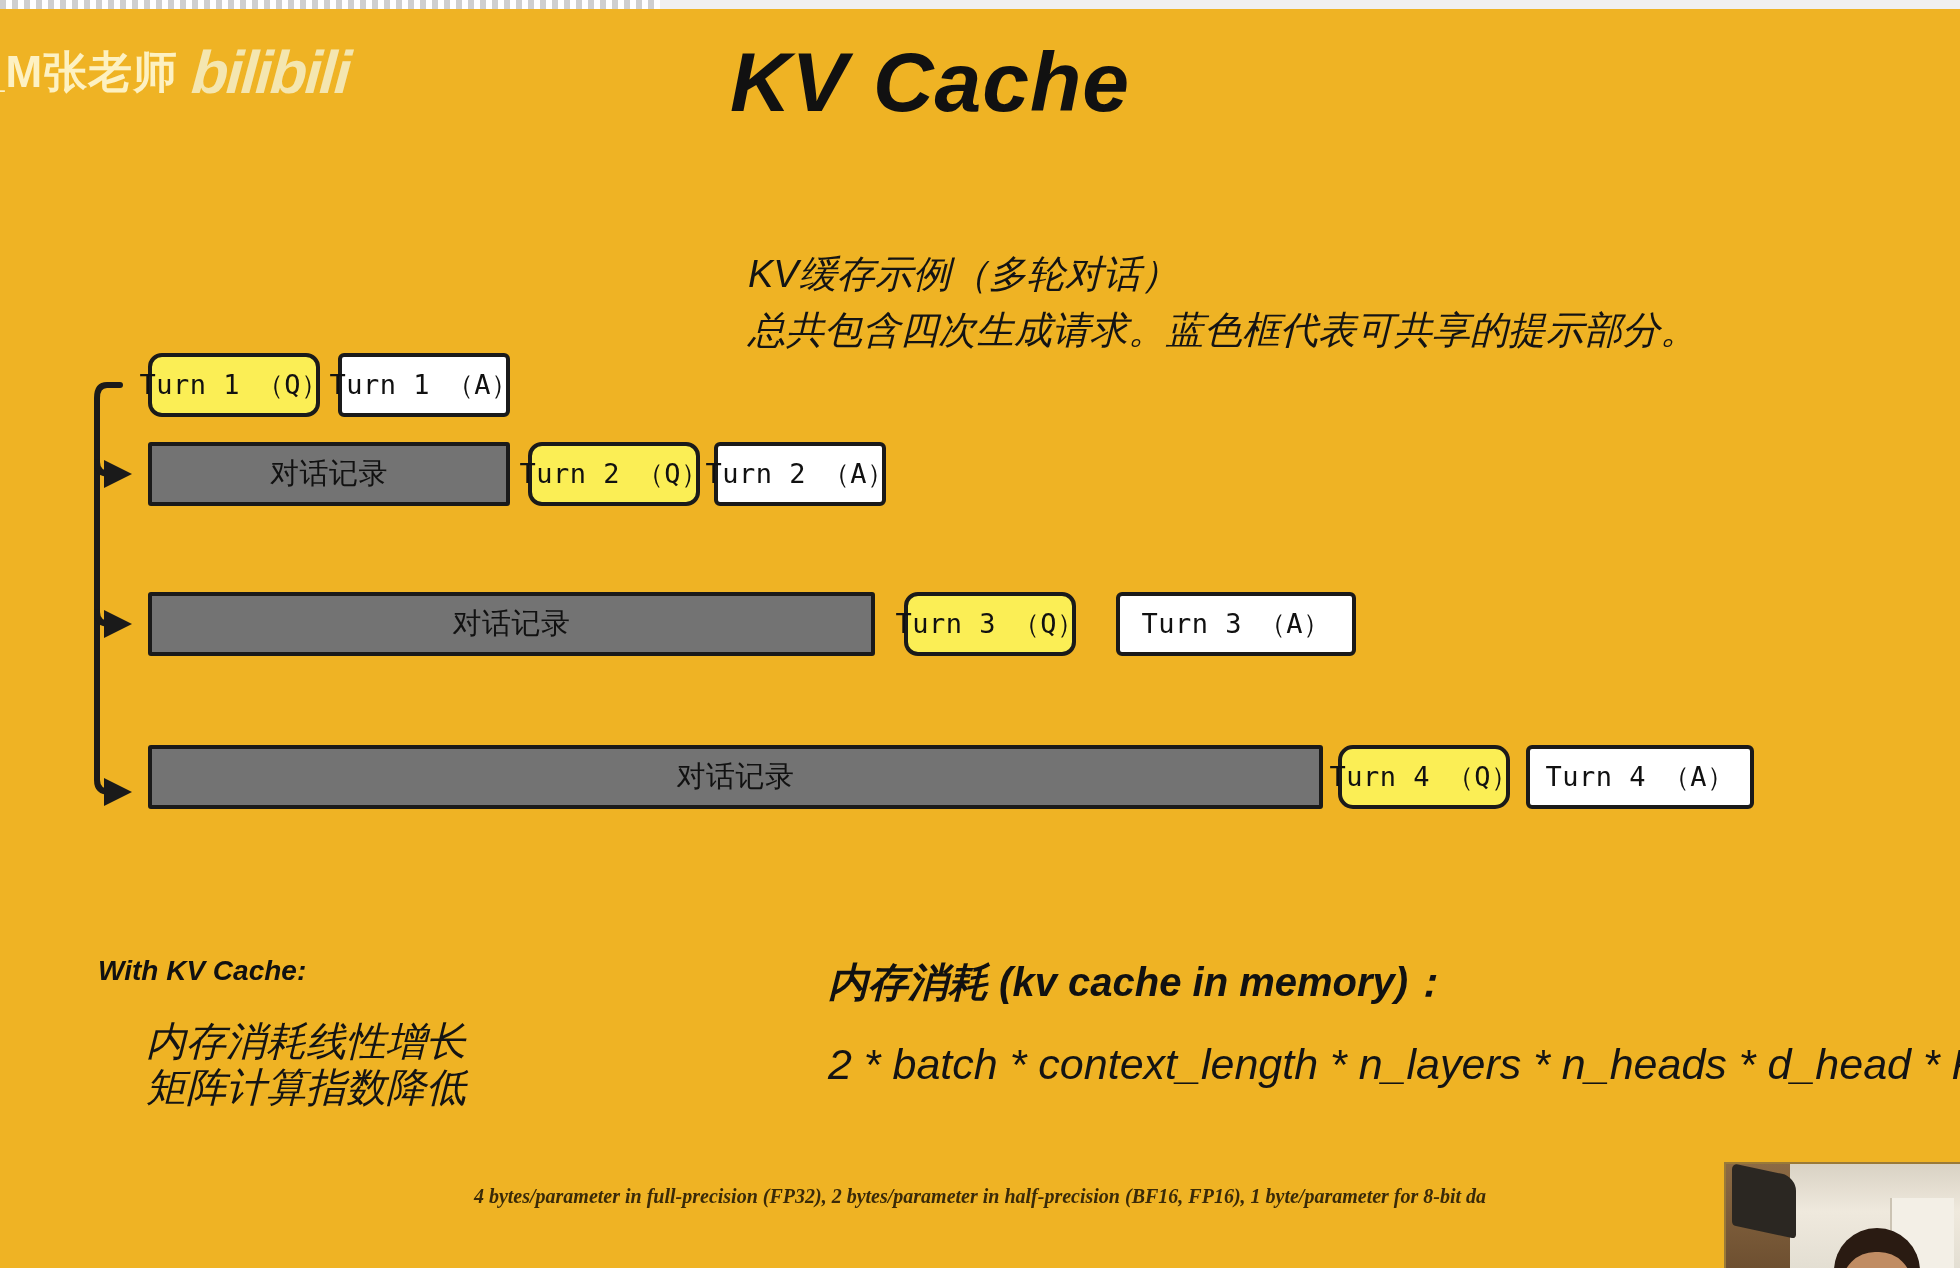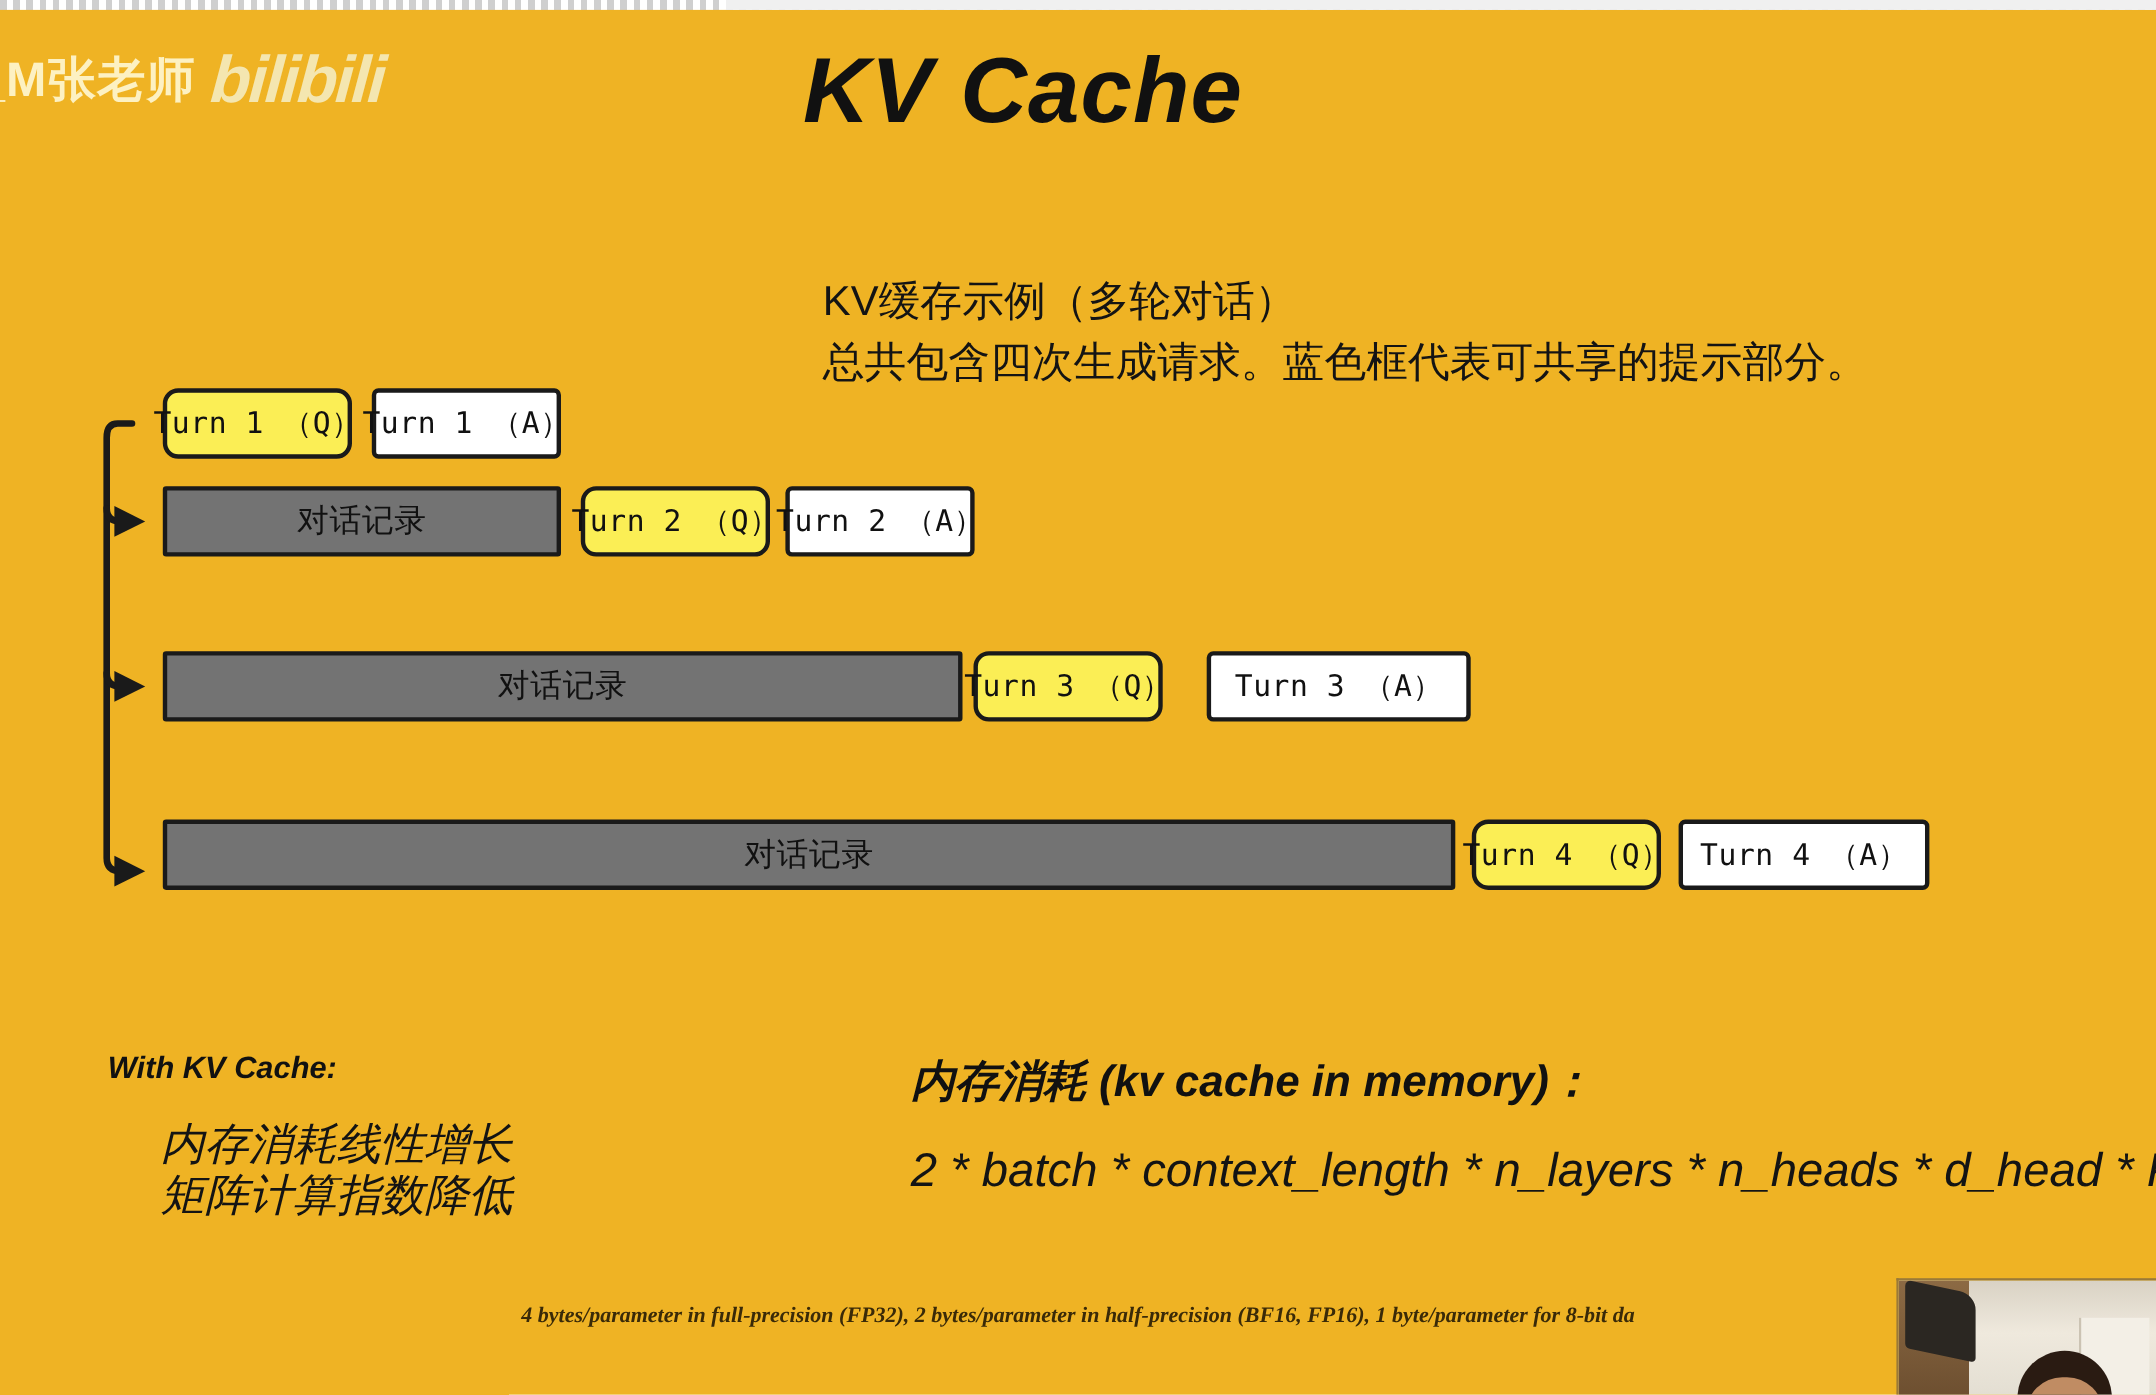--- a/index.html
+++ b/index.html
@@ -70,20 +70,21 @@
     letter-spacing: 1px;
     transform: translateX(-50px);
   }
 
   
   #description {
     position: absolute;
     left: 748px;
     top: 246px;
     font-size: 38px;
+    font-style: italic;
     color: #141414;
     line-height: 1.48;
     white-space: nowrap;
   }
 
   
   #diagram {
     position: absolute;
     left: 0; top: 340px;
     width: 1960px; height: 510px;
@@ -270,21 +271,21 @@
     </div>
 
     <div class="row" style="left:148px; top:97px;">
       <div class="box hist" style="width:362px;">对话记录</div>
       <div class="box q" style="width:172px; margin-left:18px;">Turn 2 （Q）</div>
       <div class="box a" style="width:172px; margin-left:14px;">Turn 2 （A）</div>
     </div>
 
     <div class="row" style="left:148px; top:247px;">
       <div class="box hist" style="width:727px;">对话记录</div>
-      <div class="box q" style="width:172px; margin-left:10px;">Turn 3 （Q）</div>
+      <div class="box q" style="width:172px; margin-left:29px;">Turn 3 （Q）</div>
       <div class="box a" style="width:240px; margin-left:40px;">Turn 3 （A）</div>
     </div>
 
     <div class="row" style="left:148px; top:400px;">
       <div class="box hist" style="width:1175px;">对话记录</div>
       <div class="box q" style="width:172px; margin-left:15px;border-radius:15px;">Turn 4 （Q）</div>
       <div class="box a" style="width:228px; margin-left:16px;">Turn 4 （A）</div>
     </div>
   </div>
 

